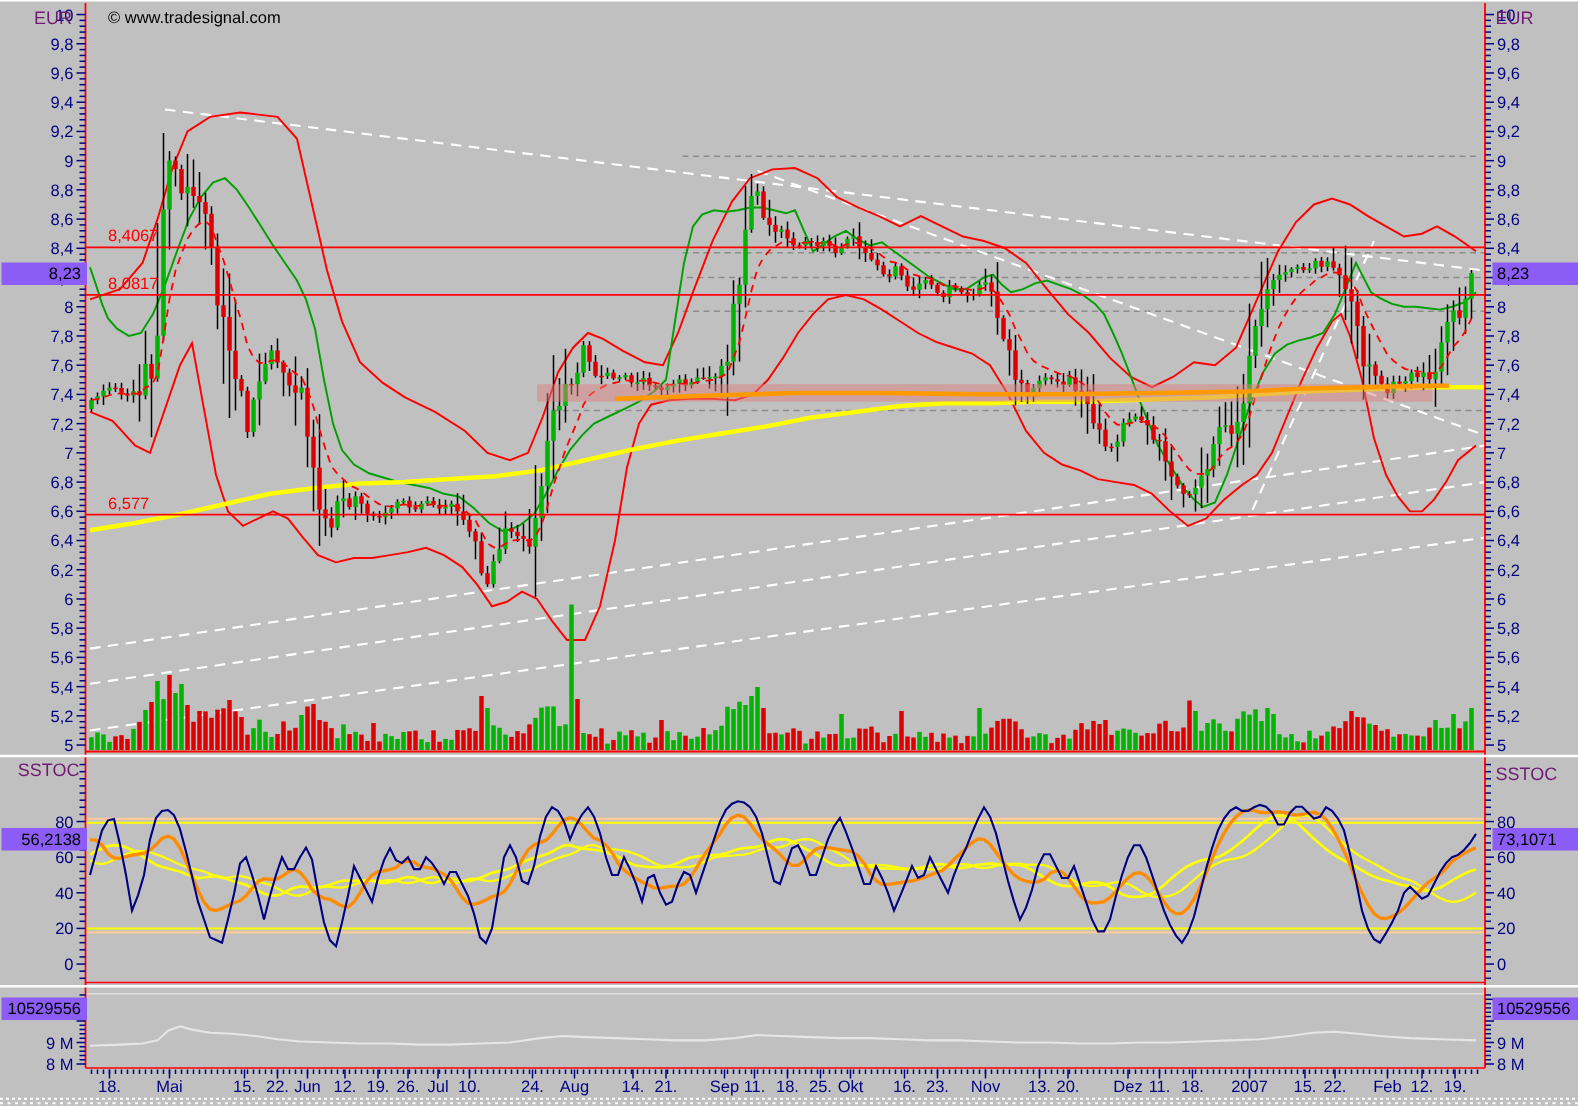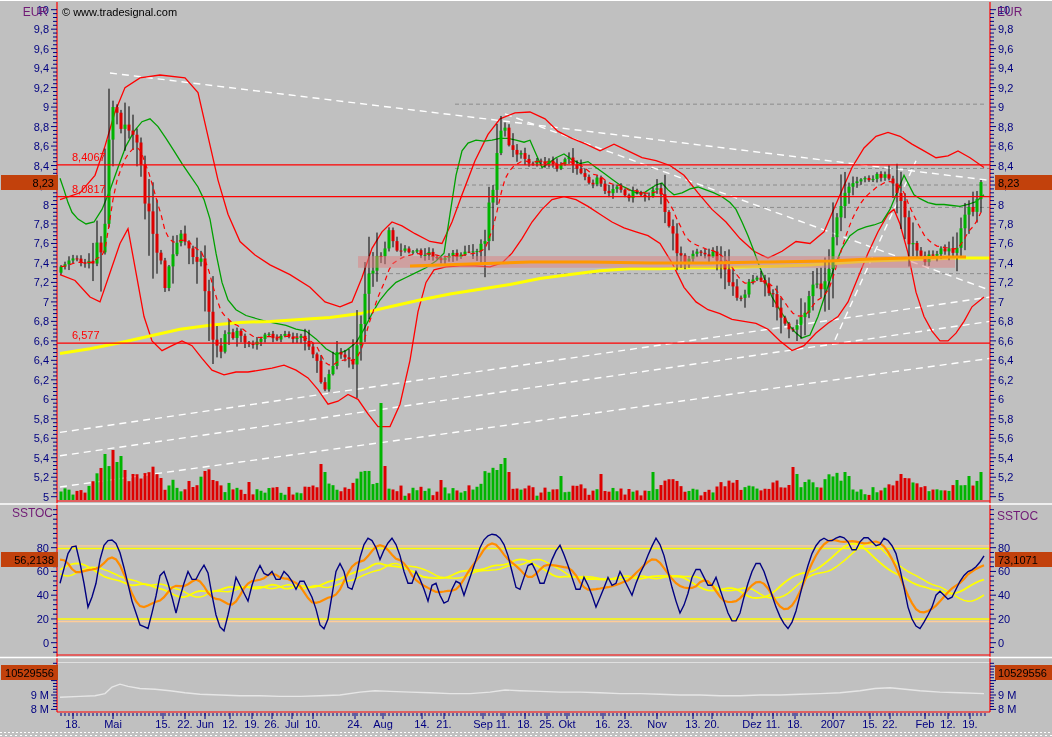--- a/index.html
+++ b/index.html
@@ -1,21 +1,21 @@
 <!DOCTYPE html>
 <html><head>
 <meta charset="utf-8">
 <style>
   html,body{margin:0;padding:0;background:#c0c0c0;}
   #app{position:relative;width:1052px;height:737px;background:#c0c0c0;overflow:hidden;
        font-family:"Liberation Sans",sans-serif;}
   #cv{position:absolute;left:0;top:0;}
   .lbl{position:absolute;font:12px "Liberation Sans",sans-serif;color:#701a75;white-space:nowrap;}
   .copyright{position:absolute;font:11px "Liberation Sans",sans-serif;color:#000;white-space:nowrap;}
-  .valbox{position:absolute;background:#c2410c;height:15px;display:flex;align-items:center;
+  .valbox{position:absolute;background:#8b5cf6;height:15px;display:flex;align-items:center;
           font:11px "Liberation Sans",sans-serif;color:#000;white-space:nowrap;}
   .valbox.l{left:1px;width:53px;justify-content:flex-end;padding-right:4px;}
   .valbox.r{left:995px;width:57px;justify-content:flex-start;padding-left:3px;overflow:hidden;}
 </style>
 </head>
 <body>
 
 <div id="app">
   <svg id="cv" width="1052" height="737">
       <defs>
@@ -1518,21 +1518,21 @@
       <g>
         <line x1="0" y1="0.5" x2="1052" y2="0.5" stroke="#ffffff" stroke-width="1"></line>
         <line x1="0" y1="504" x2="1052" y2="504" stroke="#ffffff" stroke-width="1.6"></line>
         <line x1="0" y1="657.5" x2="1052" y2="657.5" stroke="#ffffff" stroke-width="1.6"></line>
         <line x1="0" y1="732.5" x2="1052" y2="732.5" stroke="#ffffff" stroke-width="1.2" stroke-dasharray="2 2"></line>
         <line x1="0" y1="735.5" x2="1052" y2="735.5" stroke="#ffffff" stroke-width="1.2" stroke-dasharray="2 3"></line>
       </g>
     </svg>
 
   <div class="lbl" style="left:0;width:48px;top:5px;text-align:right;">EUR</div>
-  <div class="copyright" style="left:62px;top:6px;">© www.tradesignal.com</div>
+  <div class="copyright" style="left:72px;top:6px;">© www.tradesignal.com</div>
   <div class="lbl" style="left:997px;top:5px;">EUR</div>
 
   <div class="lbl" style="left:0;width:53px;top:506px;text-align:right;">SSTOC</div>
   <div class="lbl" style="left:997px;top:509px;">SSTOC</div>
 
   <div class="valbox l" style="top:175px;">8,23</div>
   <div class="valbox r" style="top:175px;">8,23</div>
   <div class="valbox l" style="top:552px;">56,2138</div>
   <div class="valbox r" style="top:552px;">73,1071</div>
   <div class="valbox l" style="top:665px;">10529556</div>

